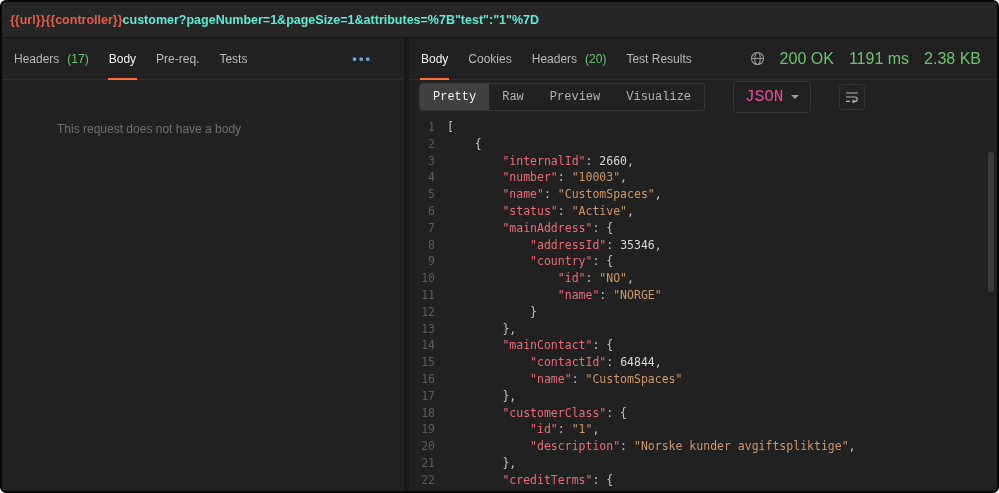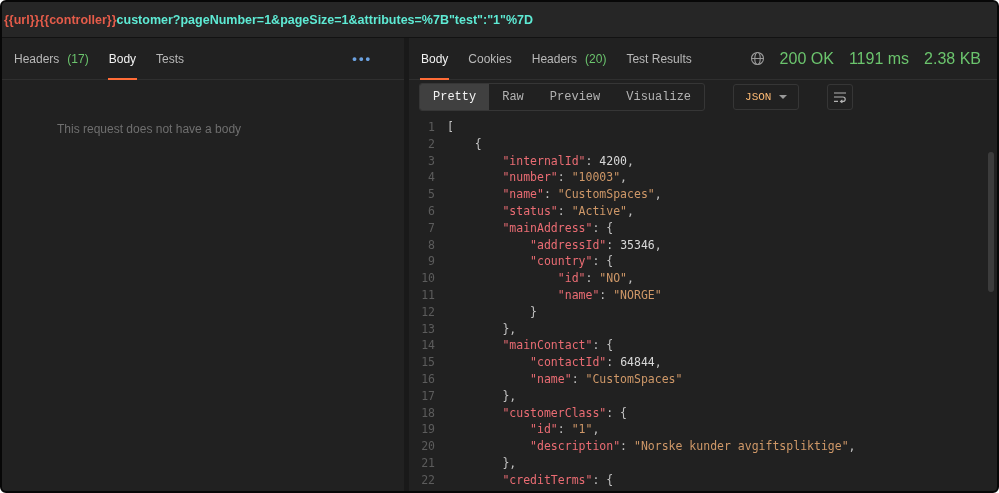--- a/index.html
+++ b/index.html
@@ -5,21 +5,21 @@
   * { box-sizing: border-box; margin: 0; padding: 0; }
   body { background: #ffffff; font-family: "Liberation Sans", sans-serif; }
   .app {
     position: relative; width: 999px; height: 493px;
     background: #212121; border: 2px solid #070707; border-radius: 6px;
     overflow: hidden; display: flex; flex-direction: column; color: #b9b9b9;
   }
   
   .url-bar {
     flex: 0 0 36px; background: #262626; border-bottom: 1px solid #121212;
-    display: flex; align-items: center; padding: 0 2px;
+    display: flex; align-items: center; padding: 0 8px;
     font-size: 12.5px; font-weight: 600; white-space: pre;
   }
   .url-var  { color: #e55c4a; }
   .url-rest { color: #5eead4; }
   
   .panes { flex: 1; display: flex; min-height: 0; }
   .left-pane  { flex: 0 0 402px; display: flex; flex-direction: column; min-width: 0; }
   .splitter   { flex: 0 0 5px; background: #191919; cursor: col-resize; }
   .right-pane { flex: 1; display: flex; flex-direction: column; min-width: 0; position: relative; }
   
@@ -54,22 +54,22 @@
   
   .toolbar { flex: 0 0 34px; display: flex; align-items: center; padding: 0 10px; gap: 28px; font-family: Liberation Mono, monospace; }
   .seg-group { display: flex; border: 1px solid #363636; border-radius: 3px; overflow: hidden; }
   .seg {
     border: none; background: transparent; color: #b3b3b3; font-size: 12px;
     padding: 6px 13px; cursor: pointer; font-family: inherit;
   }
   .seg.active { background: #404040; color: #f2f2f2; }
   .format-select {
     display: flex; align-items: center; gap: 8px; padding: 6px 11px;
-    border: 1px solid #363636; border-radius: 3px; font-size: 11px;
-    color: #fdba74; cursor: pointer;
+    border: 1px solid #363636; border-radius: 3px; font-size: 16px;
+    color: #ec4899; cursor: pointer;
   }
   .chevron {
     width: 0; height: 0; border-left: 4px solid transparent;
     border-right: 4px solid transparent; border-top: 4px solid #9a9a9a;
   }
   .icon-btn {
     width: 26px; height: 26px; border: 1px solid #363636; border-radius: 3px;
     display: flex; align-items: center; justify-content: center; cursor: pointer;
     background: transparent;
   }
@@ -101,20 +101,24 @@
   <div class="panes">
 
     <div class="left-pane">
       <div class="tab-row">
         <div class="tab">
           <span>Headers</span>
           <span class="count">(17)</span>
         </div>
         <div class="tab active">
           <span>Body</span>
+
+        </div>
+        <div class="tab">
+          <span>Pre-req.</span>
 
         </div>
         <div class="tab">
           <span>Tests</span>
 
         </div>
         <div class="more-dots">•••</div>
       </div>
       <div class="empty-body">This request does not have a body</div>
     </div>
@@ -172,21 +176,21 @@
             <path d="M1 7 H10 a2.2 2.2 0 0 1 0 4.4 H8"></path>
             <path d="M9.4 9.9 L7.6 11.4 L9.4 12.9"></path>
             <line x1="1" y1="11.4" x2="5" y2="11.4"></line>
           </svg>
         </div>
       </div>
 
       <div class="code-area">
           <div class="code-line"><span class="ln">1</span><span class="lc"><span class="tk-p">[</span></span></div>
           <div class="code-line"><span class="ln">2</span><span class="lc"><span class="tk-p">    {</span></span></div>
-          <div class="code-line"><span class="ln">3</span><span class="lc"><span class="tk-p">        </span><span class="tk-k">"internalId"</span><span class="tk-p">: </span><span class="tk-n">4200</span><span class="tk-p">,</span></span></div>
+          <div class="code-line"><span class="ln">3</span><span class="lc"><span class="tk-p">        </span><span class="tk-k">"internalId"</span><span class="tk-p">: </span><span class="tk-n">2660</span><span class="tk-p">,</span></span></div>
           <div class="code-line"><span class="ln">4</span><span class="lc"><span class="tk-p">        </span><span class="tk-k">"number"</span><span class="tk-p">: </span><span class="tk-s">"10003"</span><span class="tk-p">,</span></span></div>
           <div class="code-line"><span class="ln">5</span><span class="lc"><span class="tk-p">        </span><span class="tk-k">"name"</span><span class="tk-p">: </span><span class="tk-s">"CustomSpaces"</span><span class="tk-p">,</span></span></div>
           <div class="code-line"><span class="ln">6</span><span class="lc"><span class="tk-p">        </span><span class="tk-k">"status"</span><span class="tk-p">: </span><span class="tk-s">"Active"</span><span class="tk-p">,</span></span></div>
           <div class="code-line"><span class="ln">7</span><span class="lc"><span class="tk-p">        </span><span class="tk-k">"mainAddress"</span><span class="tk-p">: {</span></span></div>
           <div class="code-line"><span class="ln">8</span><span class="lc"><span class="tk-p">            </span><span class="tk-k">"addressId"</span><span class="tk-p">: </span><span class="tk-n">35346</span><span class="tk-p">,</span></span></div>
           <div class="code-line"><span class="ln">9</span><span class="lc"><span class="tk-p">            </span><span class="tk-k">"country"</span><span class="tk-p">: {</span></span></div>
           <div class="code-line"><span class="ln">10</span><span class="lc"><span class="tk-p">                </span><span class="tk-k">"id"</span><span class="tk-p">: </span><span class="tk-s">"NO"</span><span class="tk-p">,</span></span></div>
           <div class="code-line"><span class="ln">11</span><span class="lc"><span class="tk-p">                </span><span class="tk-k">"name"</span><span class="tk-p">: </span><span class="tk-s">"NORGE"</span></span></div>
           <div class="code-line"><span class="ln">12</span><span class="lc"><span class="tk-p">            }</span></span></div>
           <div class="code-line"><span class="ln">13</span><span class="lc"><span class="tk-p">        },</span></span></div>

